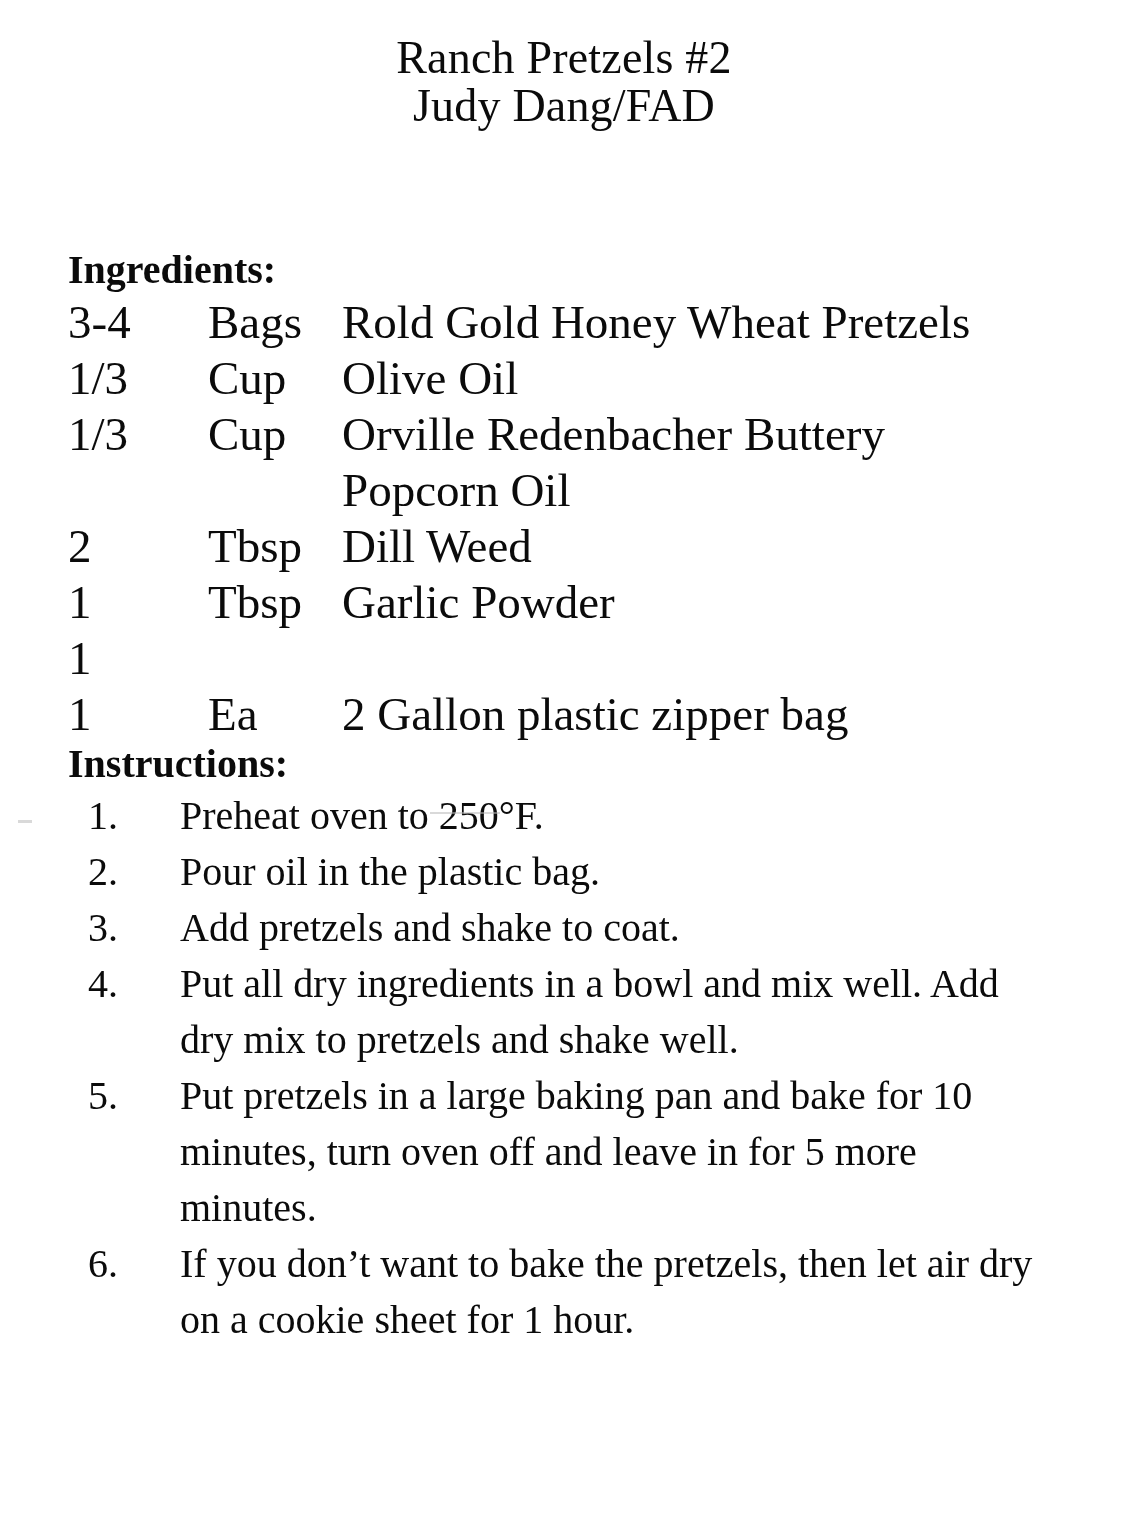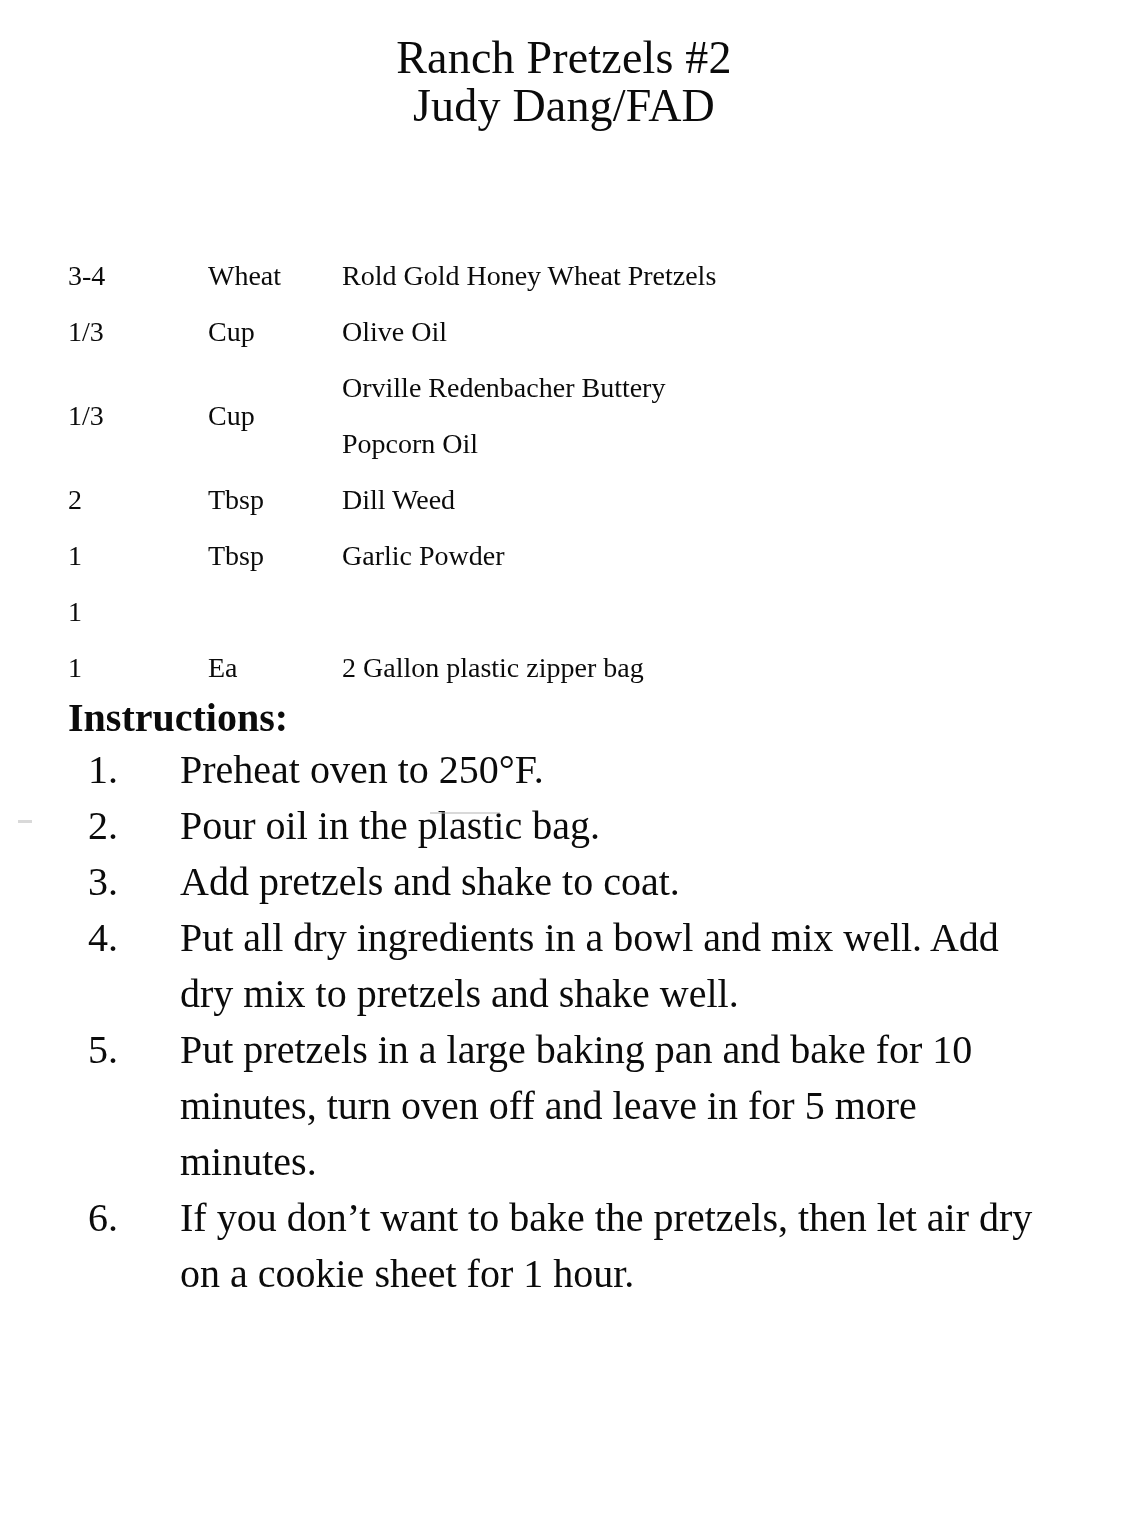--- a/index.html
+++ b/index.html
@@ -36,22 +36,22 @@
     font-weight: bold;
     font-size: 40px;
     line-height: 44px;
     margin: 0 0 2px 8px;
   }
   .ingredients-block {
     margin-top: 118px;
   }
   .ing-row {
     display: flex;
-    align-items: center;
-    font-size: 28px;
+    align-items: flex-start;
+    font-size: 47px;
     line-height: 56px;
     white-space: pre;
   }
   .ing-qty {
     width: 148px;
     flex: 0 0 148px;
     padding-left: 8px;
     box-sizing: border-box;
   }
   .ing-unit {
@@ -94,24 +94,25 @@
 <body>
 
 <div class="page">
 
   <div class="title-block">
     <div class="title-line">Ranch Pretzels #2</div>
     <div class="title-line">Judy Dang/FAD</div>
   </div>
 
   <div class="ingredients-block">
+    <div class="section-heading">Ingredients:</div>
 
     <div class="ing-row">
       <div class="ing-qty">3-4</div>
-      <div class="ing-unit">Wheat</div>
+      <div class="ing-unit">Bags</div>
       <div class="ing-name">Rold Gold Honey Wheat Pretzels</div>
     </div>
 
     <div class="ing-row">
       <div class="ing-qty">1/3</div>
       <div class="ing-unit">Cup</div>
       <div class="ing-name">Olive Oil</div>
     </div>
 
     <div class="ing-row">

